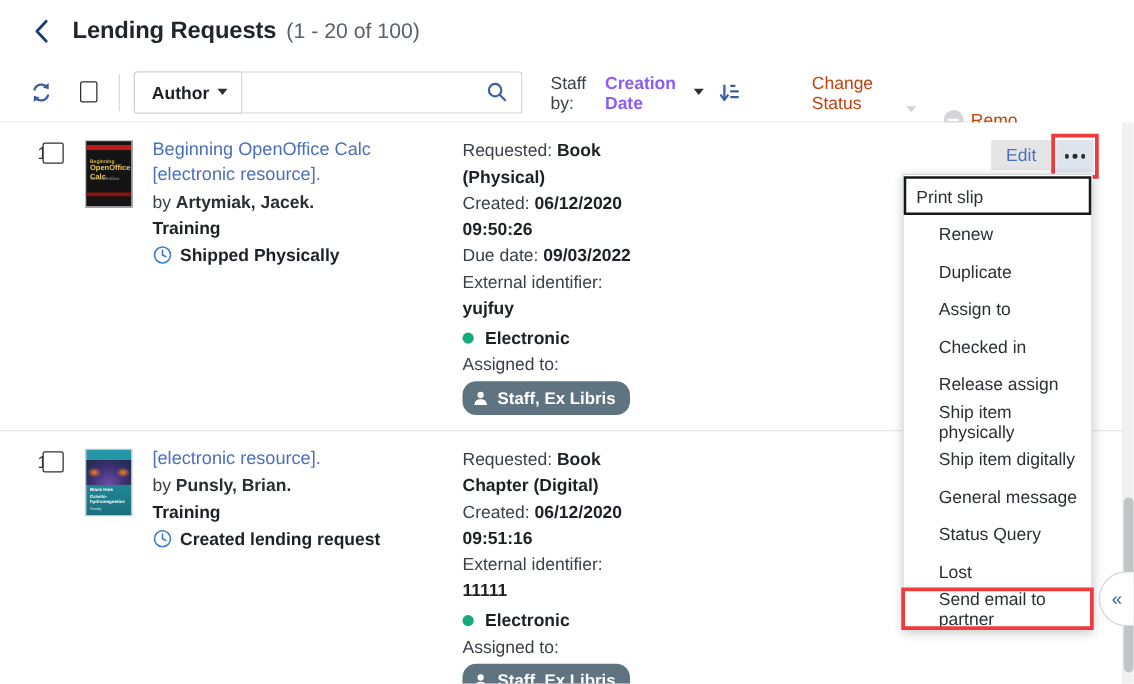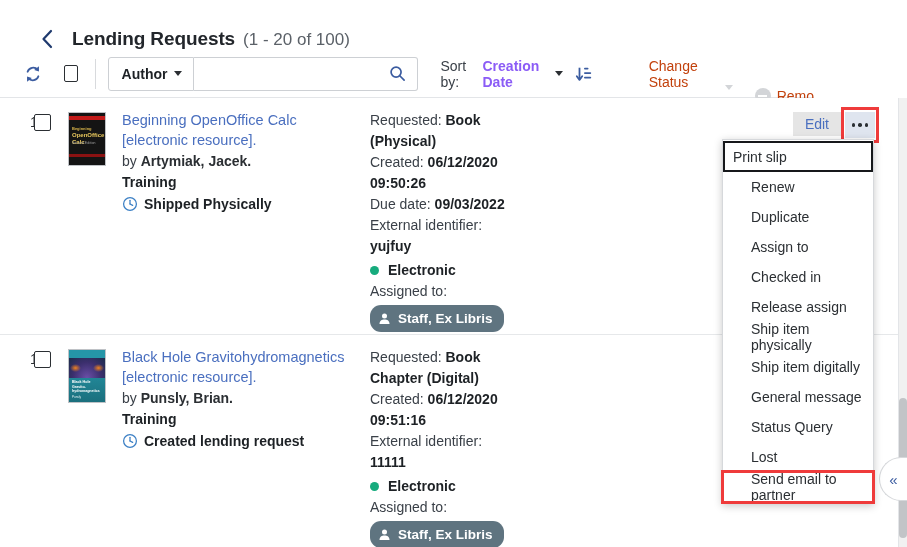--- a/index.html
+++ b/index.html
@@ -13,22 +13,22 @@
     position: relative;
     width: 907px; height: 547px;
     background: #ffffff;
   }
 
   
   .page-header {
     position: absolute;
     left: 0; top: 0;
     width: 785px; height: 50px;
-    display: flex; align-items: flex-end;
-    padding-left: 36px;
+    display: flex; align-items: center;
+    padding-left: 22px;
   }
   .back-chevron {
     width: 22px; height: 22px;
     display: flex; align-items: center; justify-content: center;
     color: #1f3a6e;
     cursor: pointer;
     margin-right: 14px;
   }
   .back-chevron svg { display: block; }
   .page-title {
@@ -167,21 +167,21 @@
   .list-area {
     position: absolute;
     left: 0; top: 98px;
     width: 899px; height: 449px;
     overflow: hidden;
     background: #fff;
   }
   .req-row {
     position: relative;
     display: flex;
-    padding: 12px 0 2px 0;
+    padding: 12px 0 12px 0;
     border-bottom: 1px solid #e6e8ea;
     min-height: 234px;
   }
   .col-index {
     width: 34px;
     padding-left: 30px;
     font-size: 14px;
     color: #2b2f33;
     padding-top: 4px;
   }
@@ -472,21 +472,21 @@
         <span class="search-icon-btn">
           <svg width="17" height="17" viewBox="0 0 18 18">
             <circle cx="7.5" cy="7.5" r="5.3" fill="none" stroke="#3b5ca0" stroke-width="1.8"></circle>
             <line x1="11.4" y1="11.4" x2="16" y2="16" stroke="#3b5ca0" stroke-width="1.8" stroke-linecap="round"></line>
           </svg>
         </span>
       </div>
     </div>
 
     <div class="sort-block">
-      <span class="sort-label">Sort by:</span>
+      <span class="sort-label">Staff by:</span>
       <span class="sort-value">Creation Date</span>
       <span class="caret-down"></span>
       <span class="sort-dir-icon">
         <svg width="18" height="18" viewBox="0 0 20 20">
           <line x1="5" y1="3" x2="5" y2="15" stroke="#3b5ca0" stroke-width="2"></line>
           <polyline points="2,12.5 5,16.5 8,12.5" fill="none" stroke="#3b5ca0" stroke-width="2" stroke-linecap="round" stroke-linejoin="round"></polyline>
           <line x1="11" y1="4" x2="14" y2="4" stroke="#3b5ca0" stroke-width="2" stroke-linecap="round"></line>
           <line x1="11" y1="9" x2="17" y2="9" stroke="#3b5ca0" stroke-width="2" stroke-linecap="round"></line>
           <line x1="11" y1="14" x2="17" y2="14" stroke="#3b5ca0" stroke-width="2" stroke-linecap="round"></line>
         </svg>
@@ -592,21 +592,20 @@
       <div class="col-cover">
         <div class="cover cover-bh">
           <div class="sky"></div>
           <div class="flare-l"></div>
           <div class="flare-r"></div>
           <div class="tt">Black Hole<br>Gravito-<br>hydromagnetics</div>
           <div class="au">Punsly</div>
         </div>
       </div>
       <div class="col-title">
-        <span class="title-link">Black Hole Gravitohydromagnetics</span>
         <span class="title-link">[electronic resource].</span>
         <div class="by-line">
           <span class="by-word">by</span>
           <span class="by-name">Punsly, Brian.</span>
         </div>
         <div class="group-line">Training</div>
         <div class="status-line">
           <span class="clock-icon">
             <svg width="16" height="16" viewBox="0 0 18 18">
               <circle cx="9" cy="9" r="7.2" fill="none" stroke="#3b7fc4" stroke-width="1.4"></circle>

